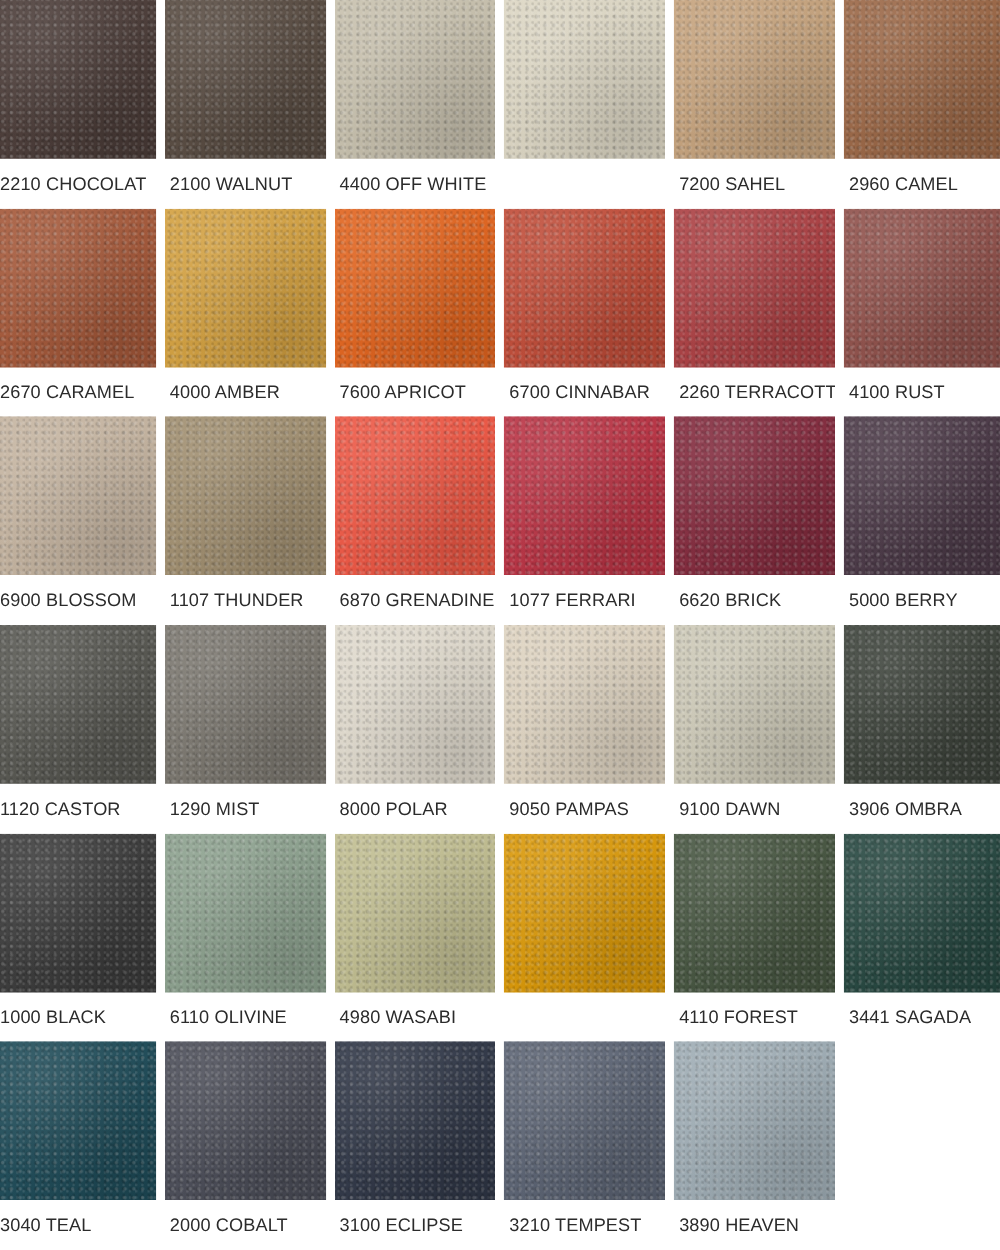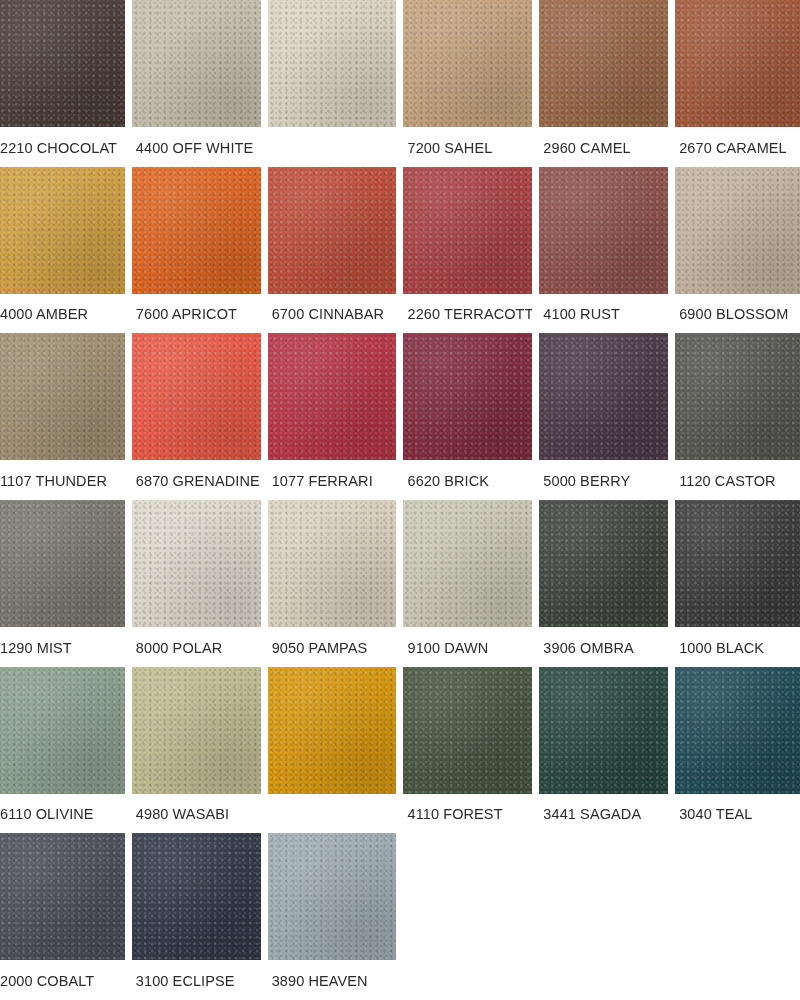--- a/index.html
+++ b/index.html
@@ -82,20 +82,24 @@
 </style>
 </head>
 <body>
 
 <div id="swatch-grid">
     <div class="swatch-cell">
       <div class="swatch-chip" style="background-color: rgb(74, 59, 55);"></div>
       <div class="swatch-label">2210 CHOCOLAT</div>
     </div>
     <div class="swatch-cell">
+      <div class="swatch-chip" style="background-color: rgb(87, 74, 64);"></div>
+      <div class="swatch-label">2100 WALNUT</div>
+    </div>
+    <div class="swatch-cell">
       <div class="swatch-chip" style="background-color: rgb(199, 192, 173);"></div>
       <div class="swatch-label">4400 OFF WHITE</div>
     </div>
     <div class="swatch-cell">
       <div class="swatch-chip" style="background-color: rgb(220, 214, 195);"></div>
     </div>
     <div class="swatch-cell">
       <div class="swatch-chip" style="background-color: rgb(197, 162, 124);"></div>
       <div class="swatch-label">7200 SAHEL</div>
     </div>
@@ -204,16 +208,20 @@
     </div>
     <div class="swatch-cell">
       <div class="swatch-chip" style="background-color: rgb(74, 76, 87);"></div>
       <div class="swatch-label">2000 COBALT</div>
     </div>
     <div class="swatch-cell">
       <div class="swatch-chip" style="background-color: rgb(47, 54, 70);"></div>
       <div class="swatch-label">3100 ECLIPSE</div>
     </div>
     <div class="swatch-cell">
+      <div class="swatch-chip" style="background-color: rgb(90, 98, 114);"></div>
+      <div class="swatch-label">3210 TEMPEST</div>
+    </div>
+    <div class="swatch-cell">
       <div class="swatch-chip" style="background-color: rgb(158, 172, 180);"></div>
       <div class="swatch-label">3890 HEAVEN</div>
     </div>
   </div>
 
 </body></html>

